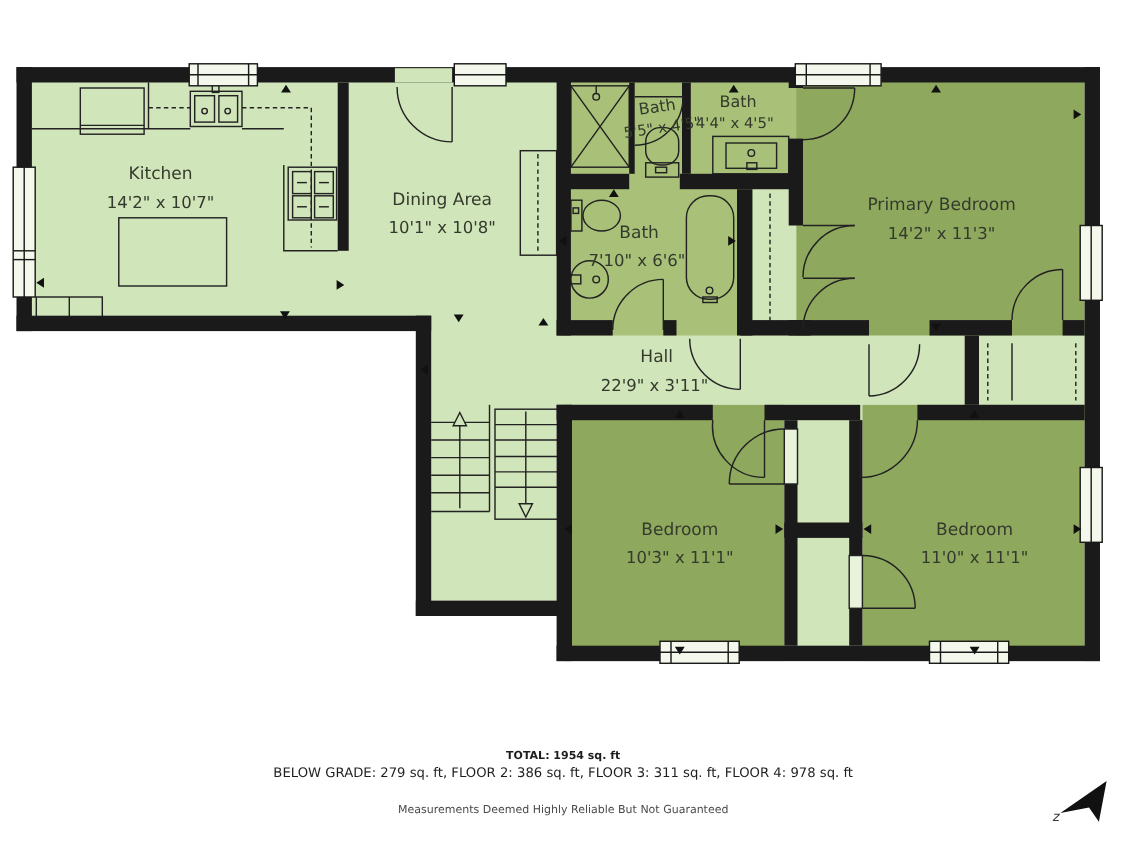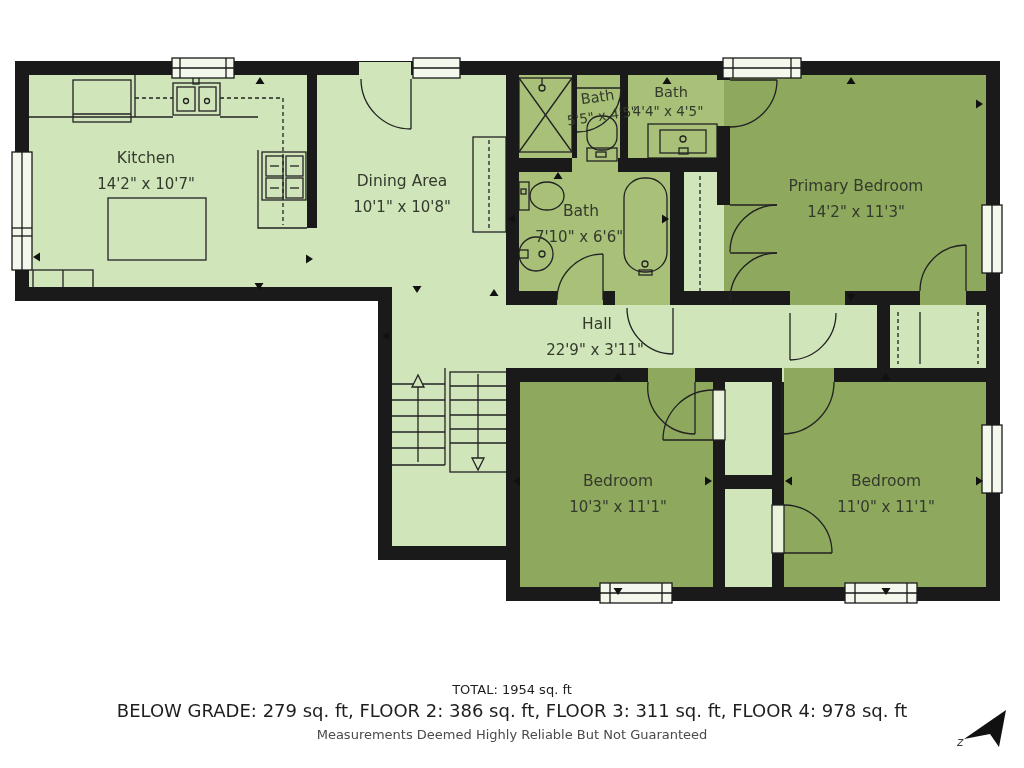--- a/index.html
+++ b/index.html
@@ -5,23 +5,23 @@
   html,body{margin:0;padding:0;background:#fff;}
   .canvas{position:relative;width:1024px;height:768px;background:#fff;overflow:hidden;
           font-family:"DejaVu Sans","Liberation Sans",sans-serif;}
   svg{position:absolute;left:0;top:0;}
   svg text{font-family:"DejaVu Sans","Liberation Sans",sans-serif;fill:#343a2c;}
   .room-name{font-size:15.5px;}
   .room-dims{font-size:15px;}
   .room-name.small{font-size:14.5px;}
   .room-dims.small{font-size:13.5px;}
   .footer{position:absolute;left:0;right:0;top:682px;text-align:center;color:#1e1e1e;}
-  .footer .total{font-size:13px;font-weight:400;margin-bottom:1px;}
-  .footer .areas{font-size:18px;line-height:1.4;}
-  .footer .disc{font-size:13px;color:#4a4a4a;margin-top:4px;}
+  .footer .total{font-size:10px;font-weight:700;margin-bottom:1px;}
+  .footer .areas{font-size:12px;line-height:1.4;}
+  .footer .disc{font-size:10px;color:#4a4a4a;margin-top:20px;}
 </style>
 </head>
 <body>
 
 <div class="canvas">
 <svg width="1024" height="768" viewBox="0 0 1024 768">
 
   <g>
     <rect x="22" y="68" width="497" height="226" fill="#d0e5ba"></rect>
     <rect x="385" y="68" width="134" height="300" fill="#d0e5ba"></rect>

